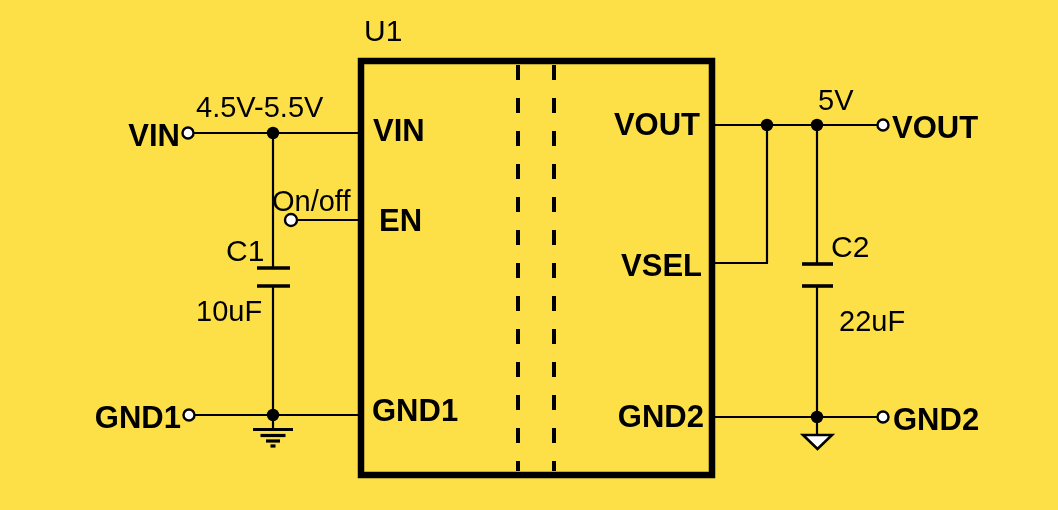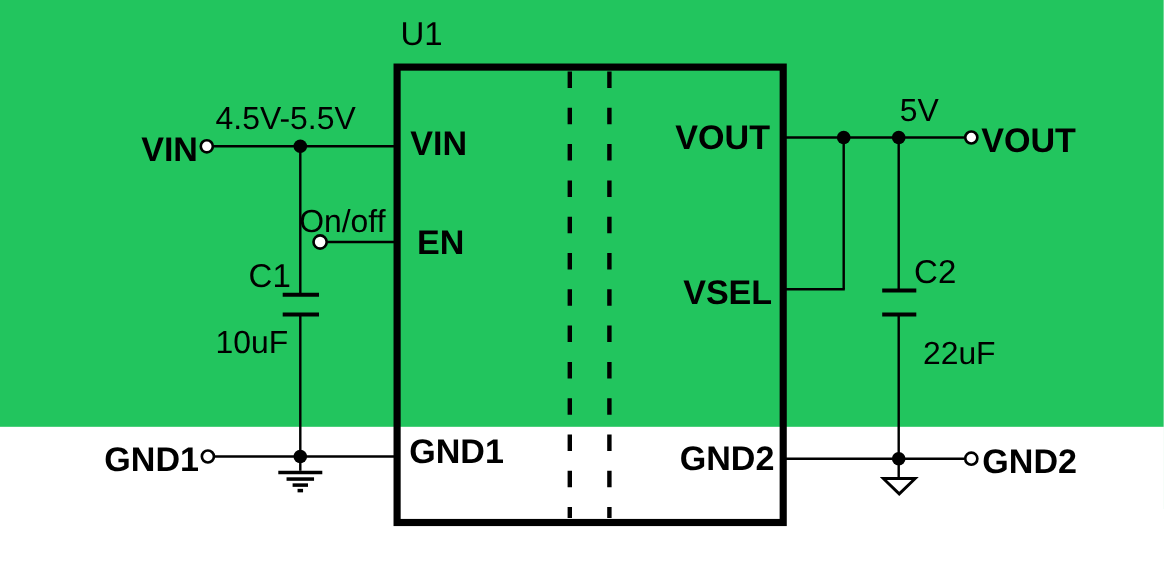--- a/index.html
+++ b/index.html
@@ -7,22 +7,22 @@
     padding: 0;
     background: #ffffff;
     width: 1058px;
     height: 510px;
     overflow: hidden;
     font-family: "Liberation Sans", sans-serif;
   }
   .canvas {
     position: relative;
     width: 1058px;
-    height: 388px;
-    background: #22c55e;
+    height: 510px;
+    background: #fde047;
   }
   svg { display: block; }
   text {
     fill: #000000;
     font-family: "Liberation Sans", sans-serif;
   }
   .pin-label, .terminal-label {
     font-size: 31px;
     font-weight: bold;
   }

